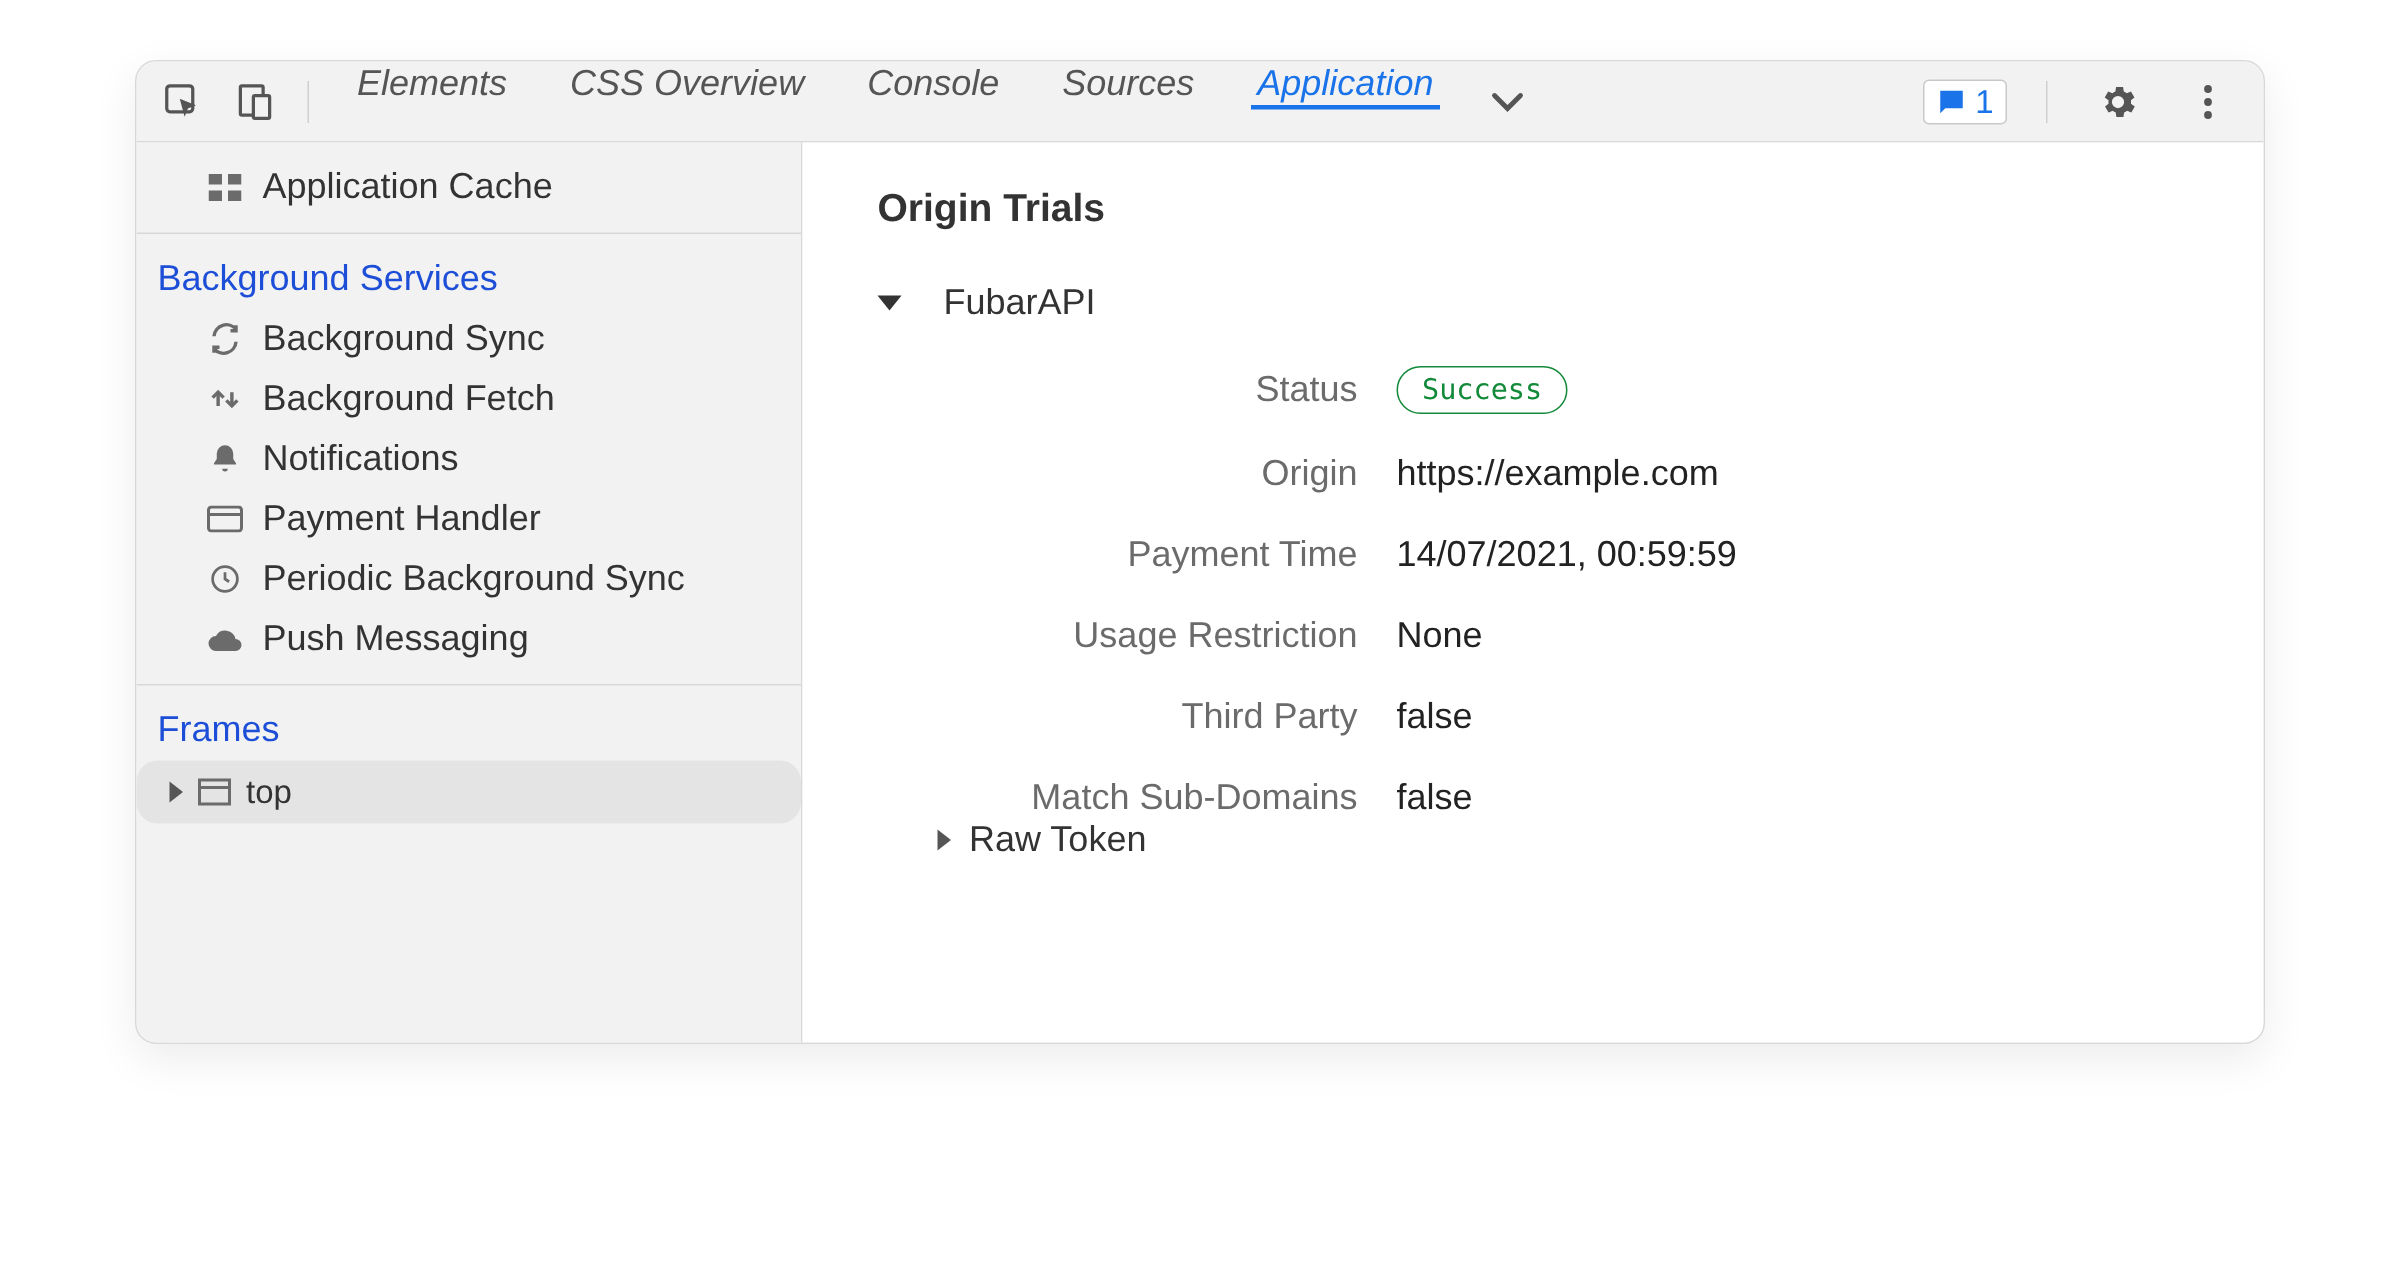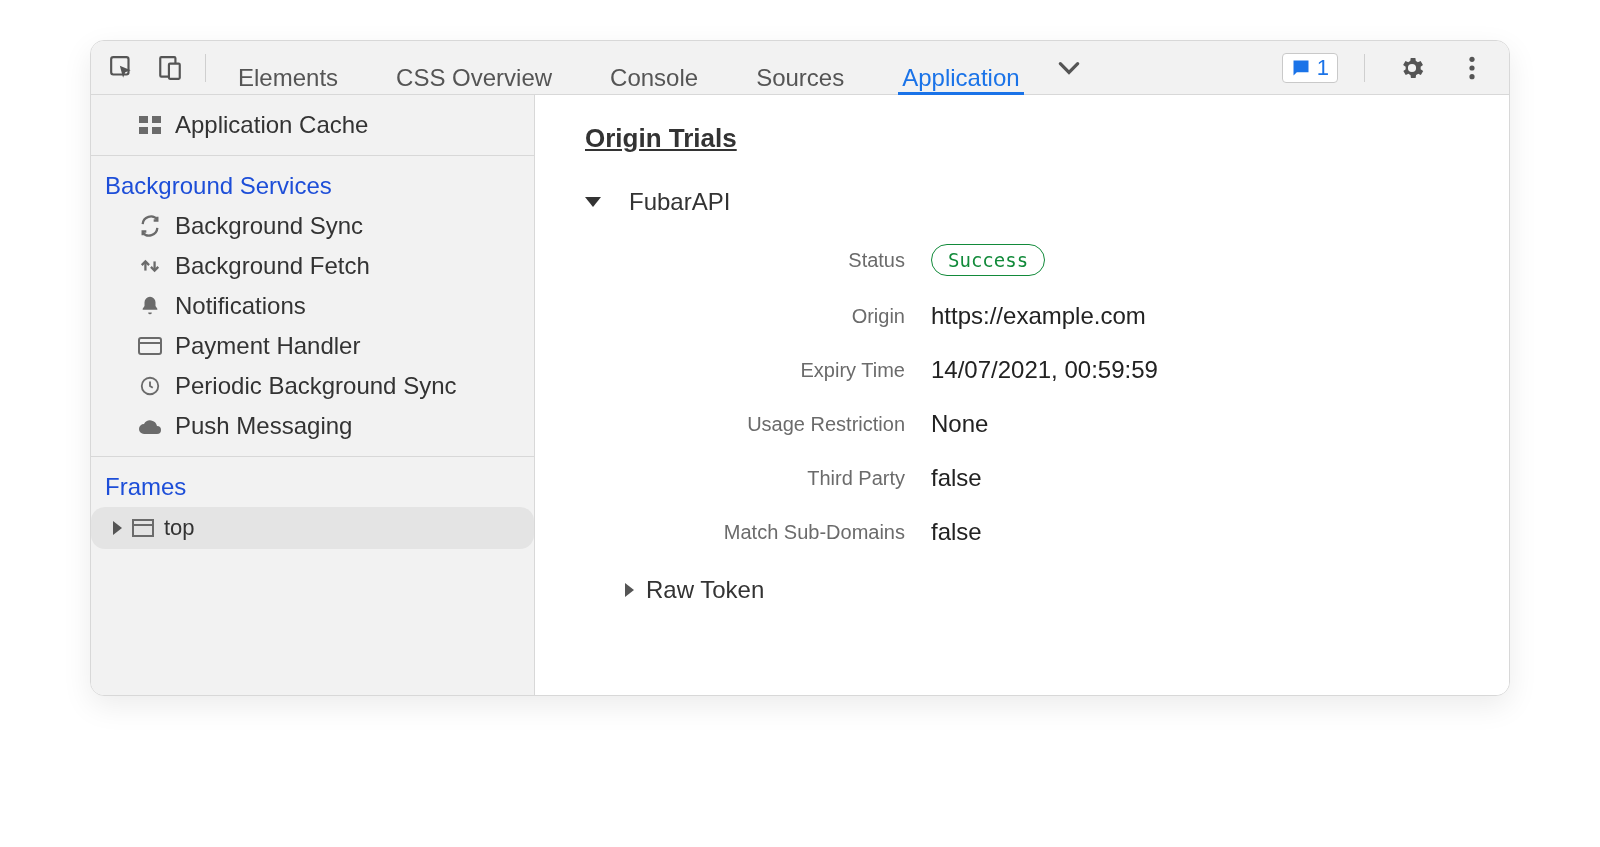--- a/index.html
+++ b/index.html
@@ -53,21 +53,21 @@
     border-bottom: 1px solid #d8d8d8;
     padding: 0 10px;
     gap: 6px;
   }
   .tb-iconbtn {
     width: 42px; height: 42px;
     display:flex; align-items:center; justify-content:center;
     color:#555;
   }
   .vsep { width:1px; height:28px; background:#cfcfcf; margin: 0 8px; }
-  .tabs { display:flex; align-items:flex-end; height:100%; gap: 50px; margin-left: 14px; }
+  .tabs { display:flex; align-items:flex-start; height:100%; gap: 34px; margin-left: 14px; font-style: italic; }
   .tab {
     display:flex; align-items:center;
     font-size: 24px; color:#555;
     padding: 0 4px;
     border-bottom: 3px solid transparent;
     position: relative;
     top: 1px;
   }
   .tab.active { color:#1a73e8; border-bottom-color:#1a73e8; }
   .tb-spacer { flex:1; }
@@ -121,48 +121,48 @@
   }
   .window-rect::before{
     content:""; position:absolute; left:0; right:0; top:3px; height:2px; background:#6b6b6b;
   }
 
   
   .main {
     flex:1; background:#fff; padding: 28px 30px 20px 50px;
     overflow:auto;
   }
-  .main h2 { font-size: 26px; margin:0 0 34px 0; font-weight:700;text-decoration:underline; }
+  .main h2 { font-size: 26px; margin:0 0 34px 0; font-weight:700; }
   .tree-row { display:flex; align-items:center; gap:28px; font-size:24px; margin-bottom: 28px; }
   .triangle-down {
     display:inline-block; width:0;height:0;
     border-left:8px solid transparent;
     border-right:8px solid transparent;
     border-top:10px solid #333;
   }
   .kv-grid {
     margin-left: 40px;
     display:grid;
     grid-template-columns: 280px auto;
     column-gap: 26px;
     row-gap: 26px;
     align-items:center;
   }
-  .kv-label { text-align:right; color:#6b6b6b; font-size:20px; }
+  .kv-label { text-align:right; color:#6b6b6b; font-size:24px; }
   .kv-value { text-align:left; color:#222; font-size:24px; }
   .badge-success {
     display:inline-block;
     padding: 4px 16px;
     border: 1px solid #128a3a;
     color: #128a3a;
     border-radius: 999px;
     font-size: 19px;
     font-family: ui-monospace, Menlo, monospace;
   }
-  .sub-tree { margin-top: 30px; margin-left: 40px; display:flex; align-items:center; gap:12px; font-size:24px;}
+  .sub-tree { margin-left: 40px; display:flex; align-items:center; gap:12px; font-size:24px;}
   svg { display:block; }
 </style>
 </head>
 <body>
 
 <div class="window">
 
 
   <div class="toolbar">
     <div class="tb-iconbtn">
@@ -320,21 +320,21 @@
 
       <div class="kv-grid">
         <div class="kv-label">Status</div>
         <div class="kv-value">
           <span class="badge-success">Success</span>
         </div>
 
         <div class="kv-label">Origin</div>
         <div class="kv-value">https://example.com</div>
 
-        <div class="kv-label">Expiry Time</div>
+        <div class="kv-label">Payment Time</div>
         <div class="kv-value">14/07/2021, 00:59:59</div>
 
         <div class="kv-label">Usage Restriction</div>
         <div class="kv-value">None</div>
 
         <div class="kv-label">Third Party</div>
         <div class="kv-value">false</div>
 
         <div class="kv-label">Match Sub-Domains</div>
         <div class="kv-value">false</div>

